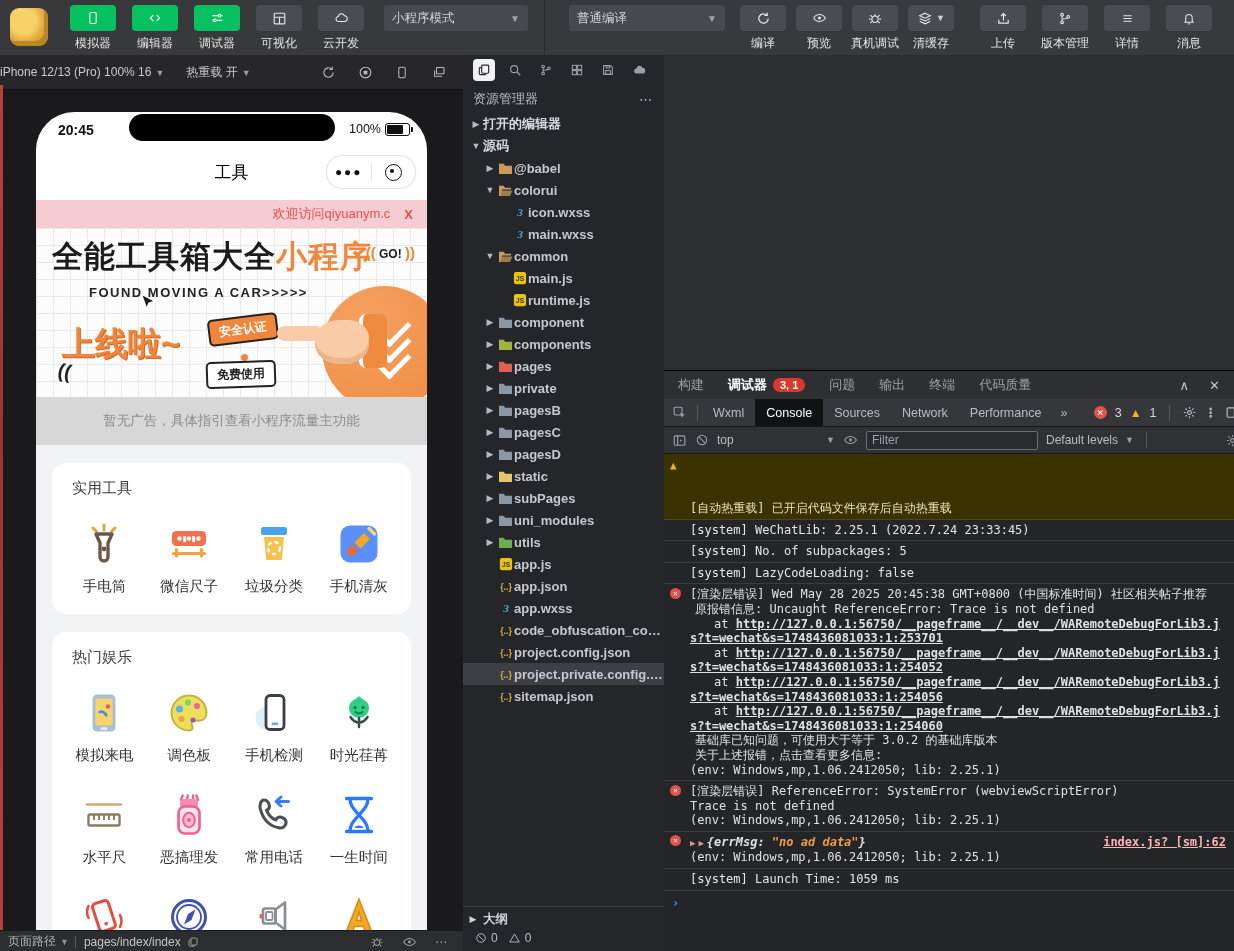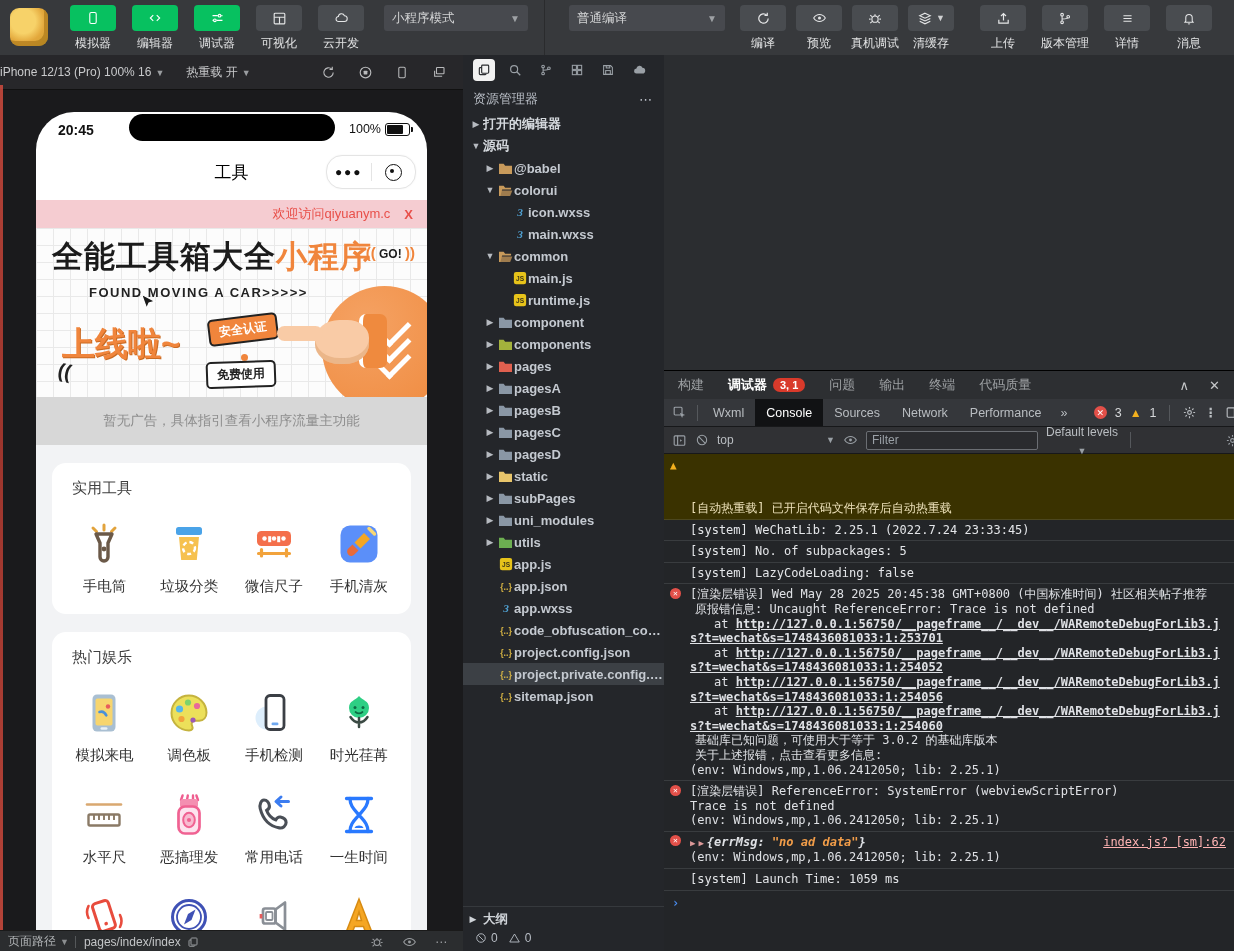--- a/index.html
+++ b/index.html
@@ -135,35 +135,35 @@
   .dt-right{margin-left:auto;display:flex;align-items:center;gap:8px;margin-right:2px;}
   .errball{width:13px;height:13px;border-radius:50%;background:#e35049;color:#fff;font-size:9px;display:flex;align-items:center;justify-content:center;font-weight:700;}
   .warntri{color:#f2b01e;font-size:12px;}
   .cnt{color:#d6d8da;}
   .con-bar{height:26px;background:#303134;border-bottom:1px solid #17181a;display:flex;align-items:center;font-size:12px;color:#b9bdc1;gap:8px;padding-left:8px;}
   .con-bar .ctx{width:118px;display:flex;justify-content:space-between;align-items:center;}
   .con-bar .eye-wrap{color:#9aa0a6;}
   .filter{width:160px;height:17px;background:#2a2b2e;border:1px solid #6b6e73;border-radius:2px;color:#cfd2d6;
      font-size:12px;padding:0 5px;font-family:"Liberation Sans","DejaVu Sans",sans-serif;}
   .filter::placeholder{color:#9aa0a6;}
-  .levels{display:flex;align-items:center;gap:7px;flex-direction:column;}
+  .levels{display:flex;align-items:center;gap:7px;}
   .con-log{font-family:"DejaVu Sans Mono",monospace;font-size:12px;color:#dfe1e5;overflow:hidden;height:500px;}
   .c-row{display:flex;border-bottom:1px solid rgba(160,164,170,.18);padding:3px 8px 3px 6px;}
   .c-ic{width:20px;flex:none;padding-top:0.5px;}
   .c-body{flex:1;min-width:0;}
   .c-warn{background:#3a3200;}
   .c-warn .c-body{color:#ece0b8;margin-top:44px;}
   .cl{line-height:14.6px;word-break:break-all;}
   .cl.note{padding-left:5px;}
   .cl.stack{text-indent:24px;}
   .cl.stack .lnk{text-decoration:underline;font-weight:700;}
   .objline{font-style:italic;font-weight:700;}
   .objline .tri{color:#d99; font-style:normal;font-size:9px;margin-right:3px;}
   .objline .str{color:#f29d49;}
-  .src-link{float:right;text-decoration:underline;font-weight:400;color:#ffb3b3;font-style:normal;}
+  .src-link{float:right;text-decoration:underline;font-weight:700;color:#ffb3b3;font-style:normal;}
   .c-info .c-body{color:#e4e6e9;}
   .prompt{color:#4a8df0;font-weight:700;padding:5px 0 0 8px;font-size:12px;}
   .warn-glyph{color:#f2b01e;font-size:11px;}
 </style>
 </head>
 <body>
 
 <div id="topbar" class="abs">
   <div class="avatar"></div>
   <div id="navBtns" style="display:flex;">
@@ -393,44 +393,44 @@
                   </g>
                   <path d="M16 14h16l-4 9v14a4 4 0 01-8 0V23z" fill="none" stroke="#6b5948" stroke-width="3.4" stroke-linejoin="round"></path>
                   <circle cx="24" cy="29" r="2.4" fill="#6b5948"></circle>
                 </svg>
               </span>
       <span class="g-label">手电筒</span>
             </div>
             <div class="g-item">
       <span class="g-icon">
                 <svg viewBox="0 0 48 48">
-                  <rect x="11" y="7" width="26" height="8" rx="2.5" fill="#4aa3e8"></rect>
-                  <path d="M14 17h20l-2.2 23H16.2z" fill="#f6c14f"></path>
-                  <circle cx="24" cy="28" r="6" fill="none" stroke="#fff" stroke-width="2.4" stroke-dasharray="4 3"></circle>
-                </svg>
-              </span>
-      <span class="g-label">垃圾分类</span>
-            </div>
-            <div class="g-item">
-      <span class="g-icon">
-                <svg viewBox="0 0 48 48">
                   <rect x="7" y="11" width="34" height="15" rx="4.5" fill="#f46f4b"></rect>
                   <g fill="#fff">
                     <circle cx="14.5" cy="18.5" r="2.2"></circle>
                     <circle cx="24" cy="18.5" r="2.2"></circle>
                     <circle cx="33.5" cy="18.5" r="2.2"></circle>
                     <rect x="18.2" y="16.2" width="3" height="6"></rect>
                     <rect x="27.2" y="16.2" width="3" height="6"></rect>
                   </g>
                   <g stroke="#f2a33c" stroke-width="3.2" stroke-linecap="round">
                     <path d="M11.5 29.5v6.5M36.5 29.5v6.5M8.5 33.5h31"></path>
                   </g>
                 </svg>
               </span>
       <span class="g-label">微信尺子</span>
+            </div>
+            <div class="g-item">
+      <span class="g-icon">
+                <svg viewBox="0 0 48 48">
+                  <rect x="11" y="7" width="26" height="8" rx="2.5" fill="#4aa3e8"></rect>
+                  <path d="M14 17h20l-2.2 23H16.2z" fill="#f6c14f"></path>
+                  <circle cx="24" cy="28" r="6" fill="none" stroke="#fff" stroke-width="2.4" stroke-dasharray="4 3"></circle>
+                </svg>
+              </span>
+      <span class="g-label">垃圾分类</span>
             </div>
             <div class="g-item">
       <span class="g-icon">
                 <svg viewBox="0 0 48 48">
                   <rect x="5.5" y="5.5" width="37" height="37" rx="9.5" fill="#5b8ff9"></rect>
                   <path d="M34 8.5l5.5 5.5" stroke="#f7d774" stroke-width="3.4" stroke-linecap="round"></path>
                   <path d="M29 13l6 6-9.5 9.5-6-6z" fill="#f5a623"></path>
                   <path d="M17.5 24.5l6 6-3.6 3.6a4.3 4.3 0 11-6-6z" fill="#e86a3a"></path>
                 </svg>
               </span>
@@ -756,21 +756,21 @@
         </span>
         <span class="nm">pages</span>
       </div>
       <div class="trow  " style="padding-left:20px">
         <span class="arr">▶</span>
         <span class="ti">
           <svg width="15" height="13" viewBox="0 0 16 14">
             <path d="M1 2h5l1.6 2H15v9H1z" fill="#8a97a5"></path>
           </svg>
         </span>
-        <span class="nm">pagesA</span>
+        <span class="nm">private</span>
       </div>
       <div class="trow  " style="padding-left:20px">
         <span class="arr">▶</span>
         <span class="ti">
           <svg width="15" height="13" viewBox="0 0 16 14">
             <path d="M1 2h5l1.6 2H15v9H1z" fill="#8a97a5"></path>
           </svg>
         </span>
         <span class="nm">pagesB</span>
       </div>

